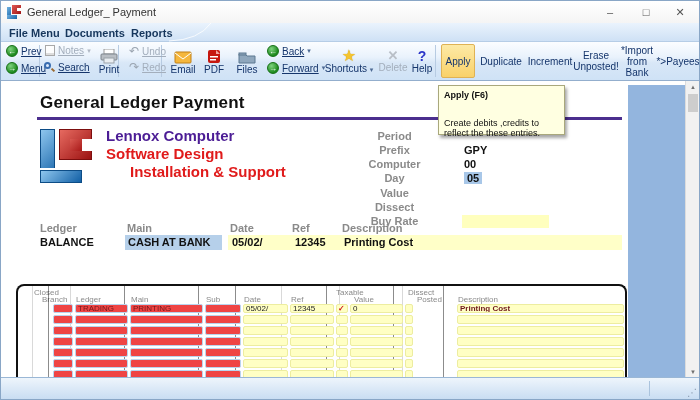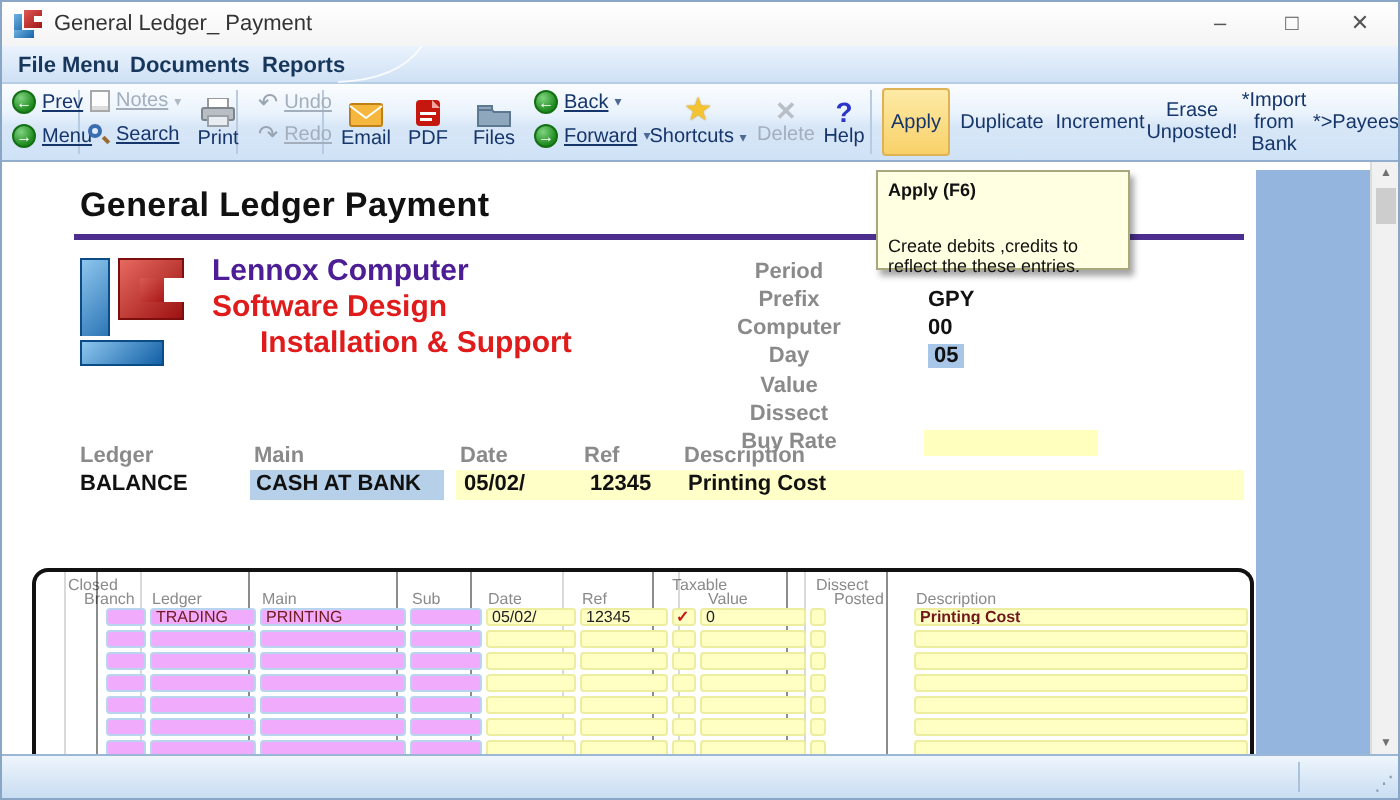--- a/index.html
+++ b/index.html
@@ -92,21 +92,21 @@
   
   #grid { position:absolute; left:14px; top:203px; width:611px; height:96px;
           border:2px solid #111; border-bottom:none; border-radius:8px 8px 0 0; background:#fff; overflow:hidden; }
   .gh { position:absolute; font-size:8px; color:#8a8a8a; white-space:nowrap; }
   .vl { position:absolute; top:0; bottom:0; width:1px; }
   .vl-d { background:rgba(0,0,0,.45); }
   .vl-l { background:rgba(0,0,0,.15); }
   #grid-rows { position:absolute; left:0; top:17px; right:0; }
   .grow { display:flex; height:11px; }
   .gc { height:9px; margin:1px 1px 1px 1px; border-radius:2px; font-size:8px; line-height:8px; padding-left:2px; overflow:hidden; white-space:nowrap; }
-  .box-b { background:#f0abfc; border:1px solid #b9d4ee; }
+  .box-b { background:#ef4444; border:1px solid #b9d4ee; }
   .box-y { background:#ffffc4; border:1px solid #ededa0; }
   .c-m1{width:14px; border:none; background:none;} .c-m2{width:16px; border:none; background:none;}
   .c-branch{width:20px;} .c-ledger{width:53px;} .c-main{width:73px;} .c-sub{width:36px;}
   .c-date{width:45px;} .c-ref{width:44px;} .c-chk{width:12px; padding-left:1px;}
   .c-value{width:53px;} .c-dsm{width:8px;} .c-posted{width:40px; border:none; background:none;}
   .c-desc{flex:1;}
   .t-maroon { color:#70181c; } .t-dark { color:#222; } .t-red { color:#cc1111; font-weight:bold; }
   .t-bold { font-weight:bold; }
 
   

